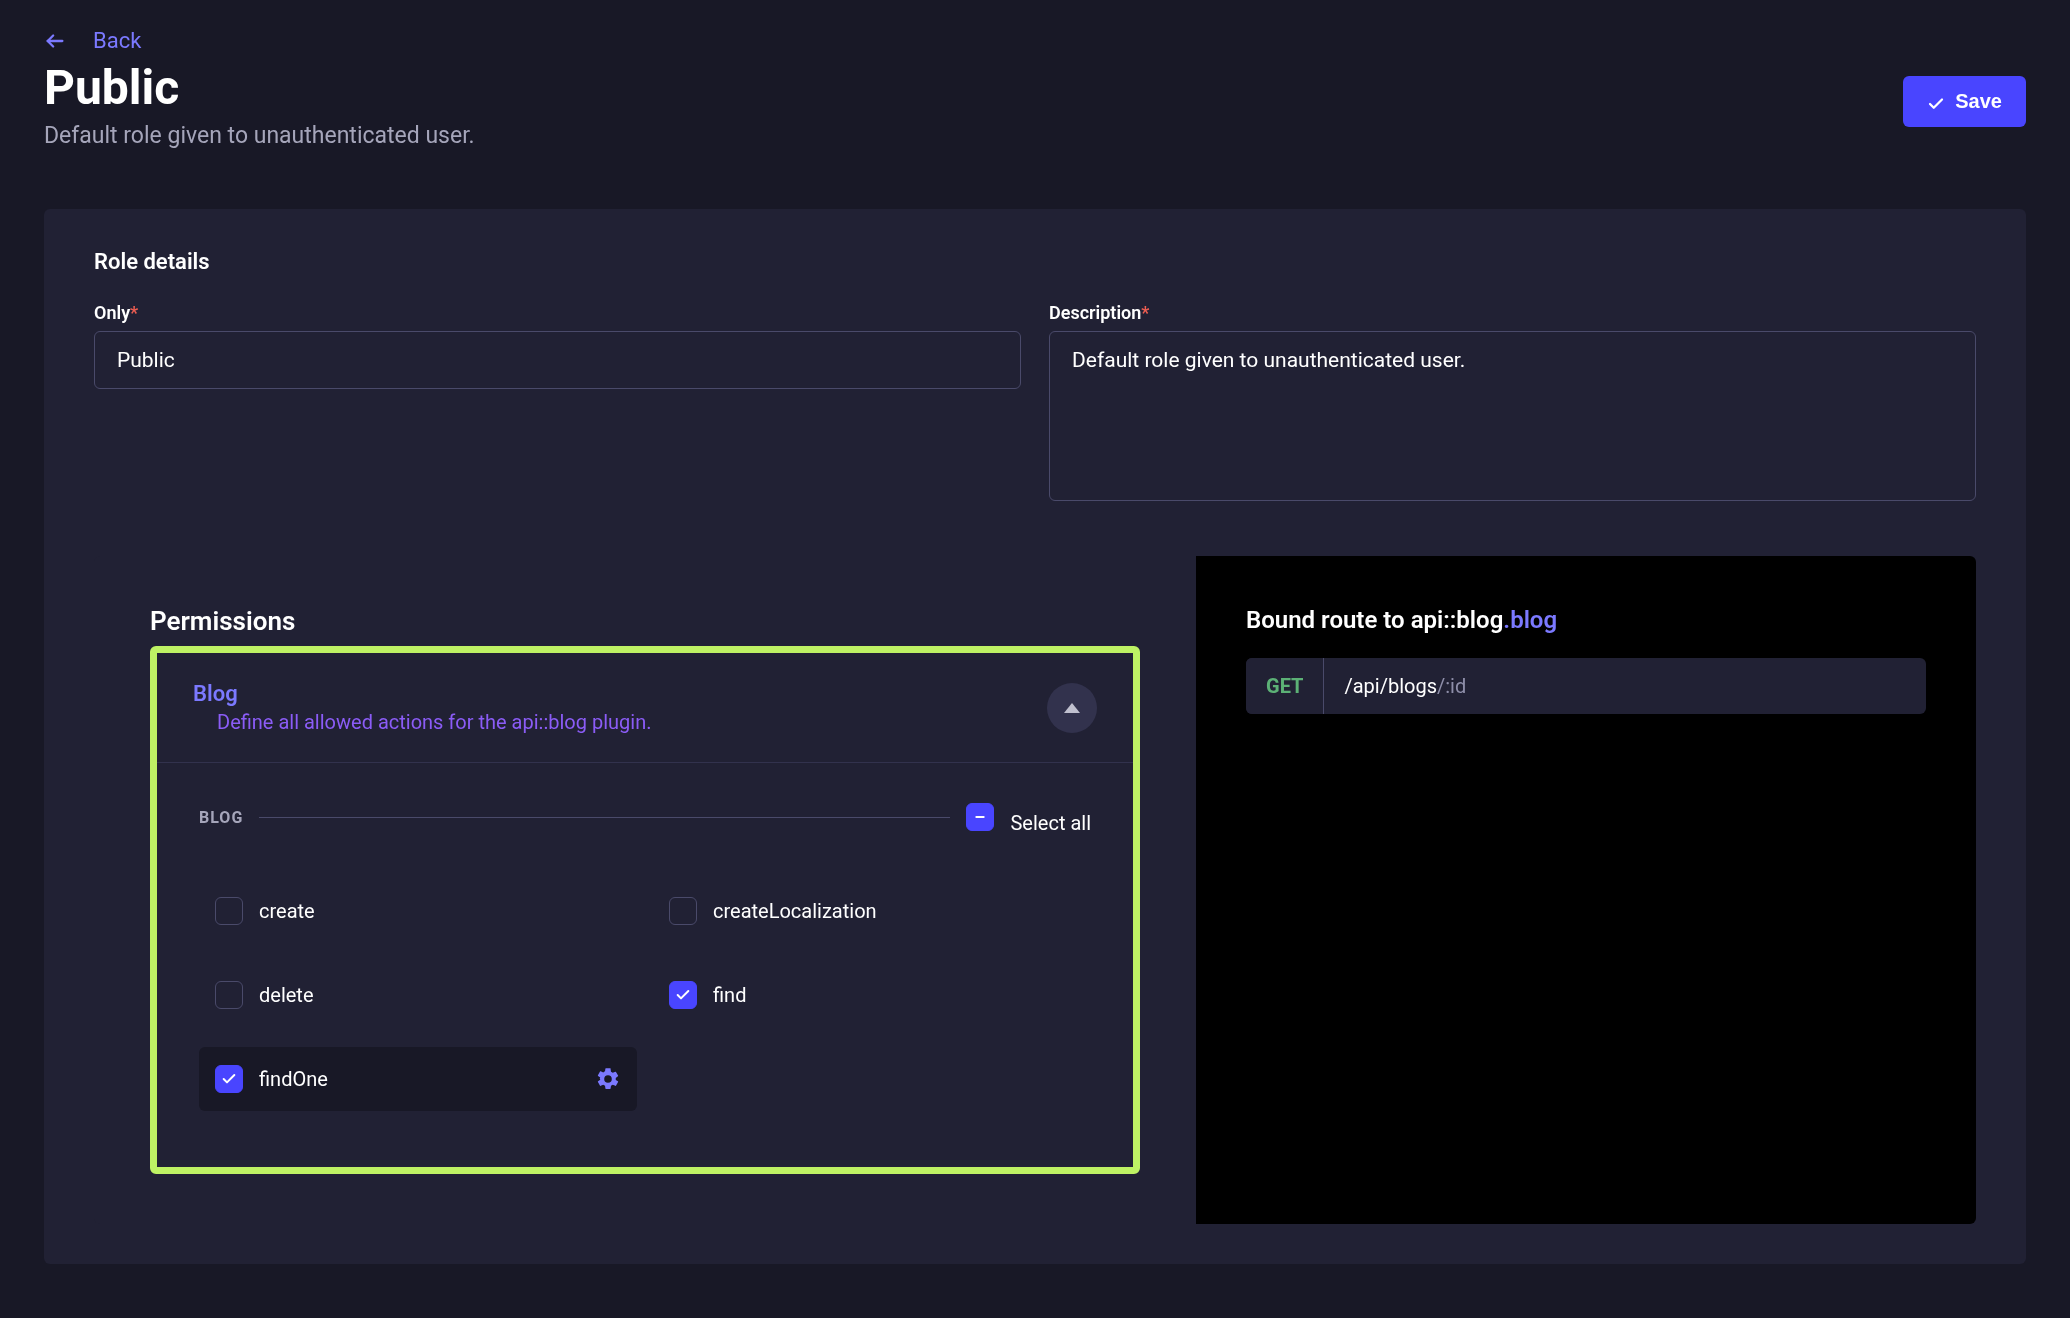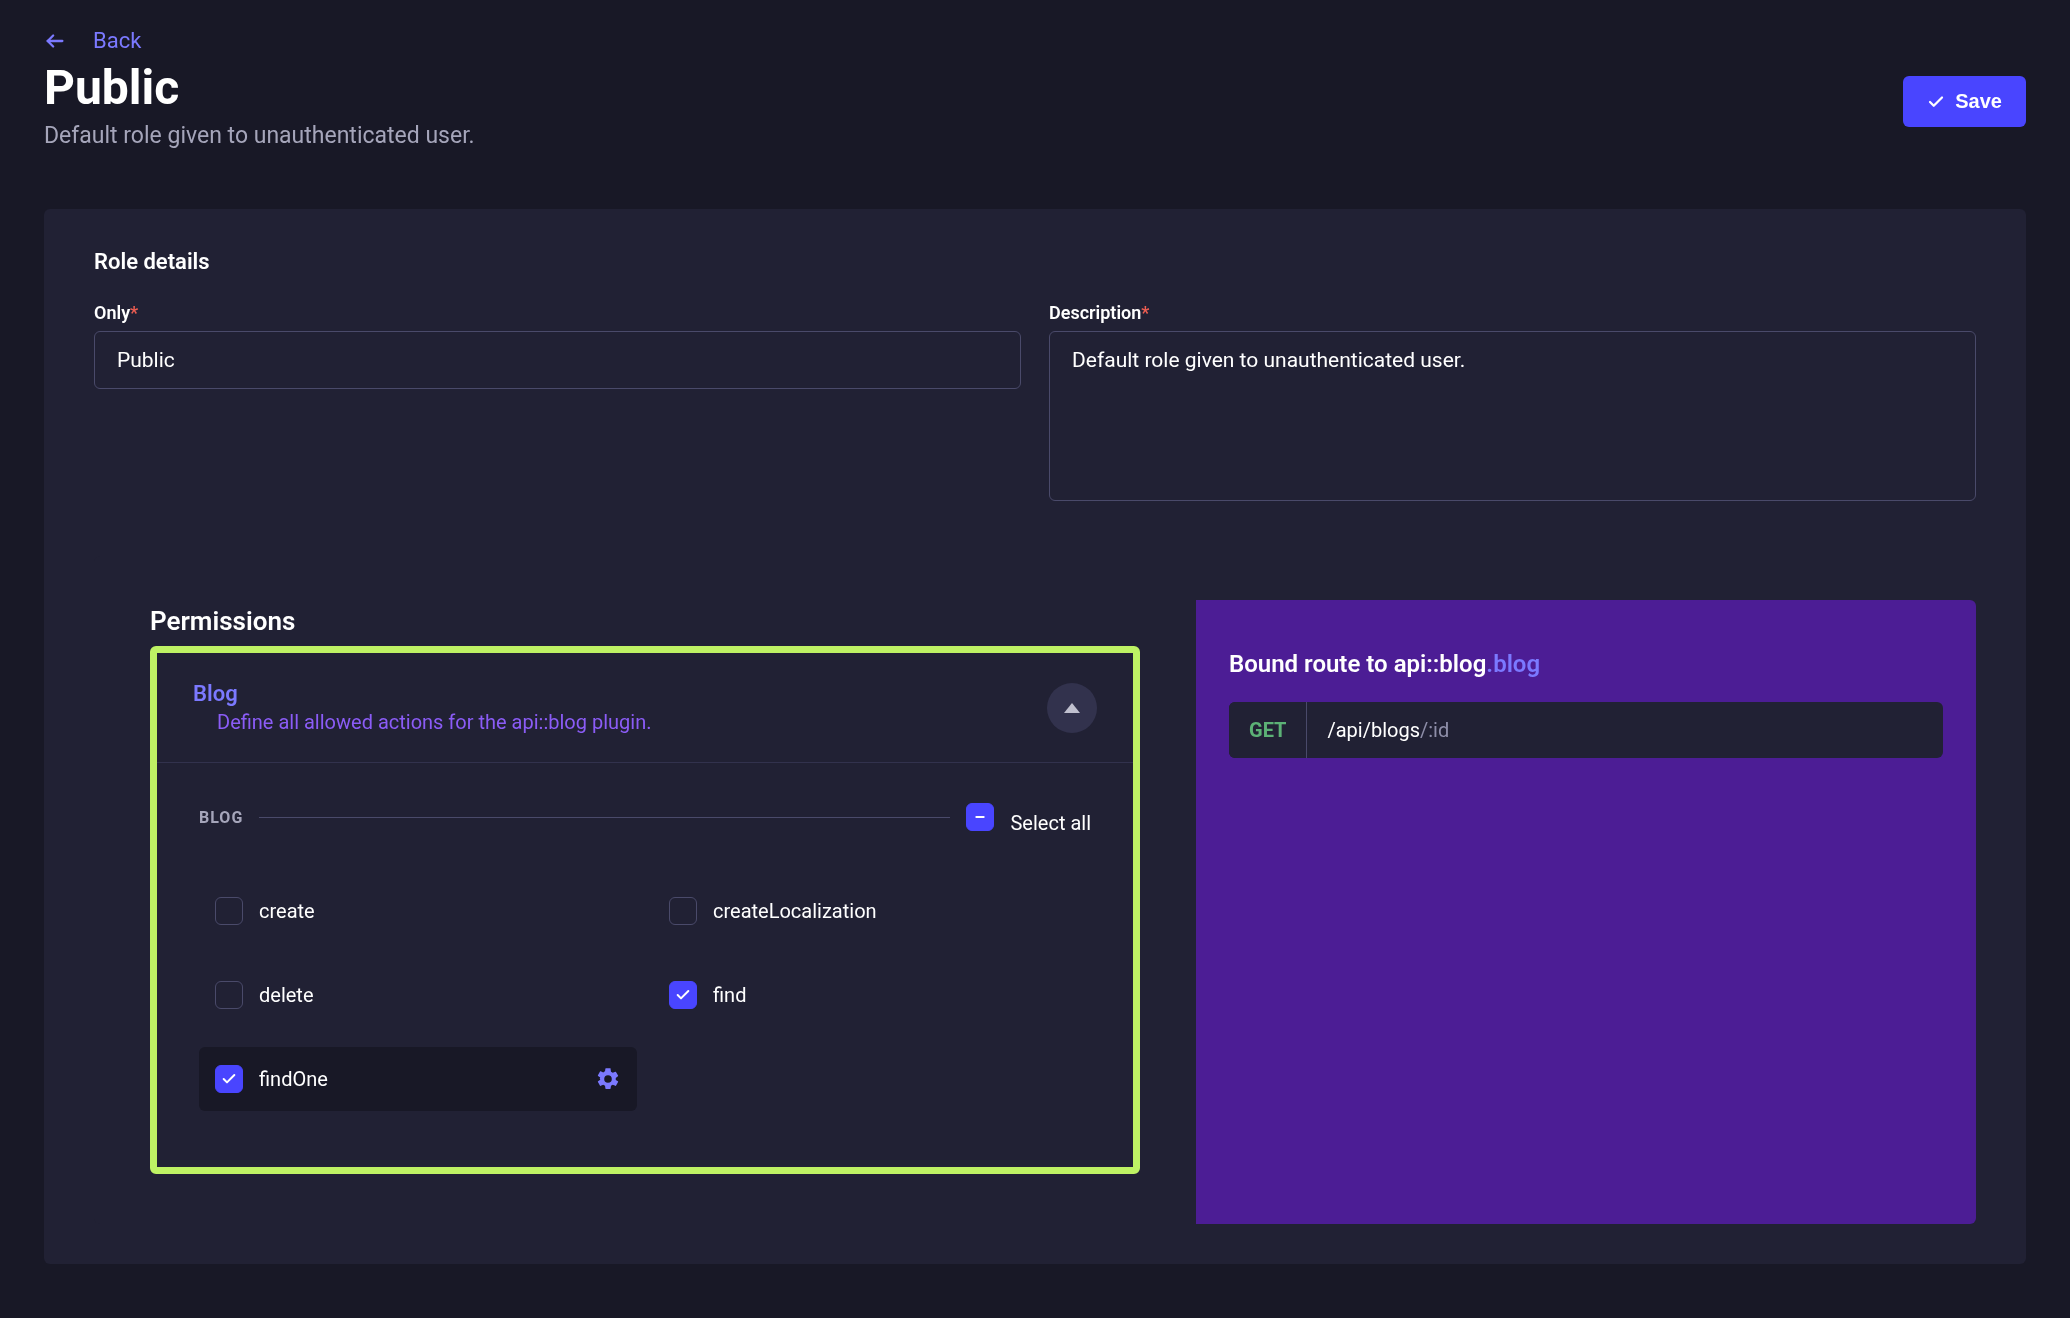--- a/index.html
+++ b/index.html
@@ -42,21 +42,21 @@
 }
 .save-btn {
   background: #4945ff;
   color: #ffffff;
   border: none;
   border-radius: 6px;
   padding: 14px 24px;
   font-size: 20px;
   font-weight: 600;
   display: inline-flex;
-  align-items: center;
+  align-items: flex-end;
   gap: 10px;
   cursor: pointer;
   margin-top: 48px;
 }
 .save-btn svg { width: 18px; height: 18px; }
 .panel {
   background: #212134;
   border-radius: 6px;
   margin: 60px 44px 0 44px;
   padding: 40px 50px;
@@ -215,24 +215,23 @@
   color: #ffffff;
 }
 .gear-icon {
   margin-left: auto;
   width: 26px;
   height: 26px;
   color: #7b79ff;
 }
 .route-panel {
   width: 780px;
-  background: #4c1d95;
+  background: #000000;
   border-radius: 0 6px 6px 0;
-  padding: 50px 33px;
-  margin-top: 44px;
+  padding: 50px 50px;
 }
 .route-title {
   font-size: 24px;
   font-weight: 600;
 }
 .route-title .suffix { color: #7b79ff; }
 .route-box {
   display: flex;
   margin-top: 24px;
   border-radius: 6px;

